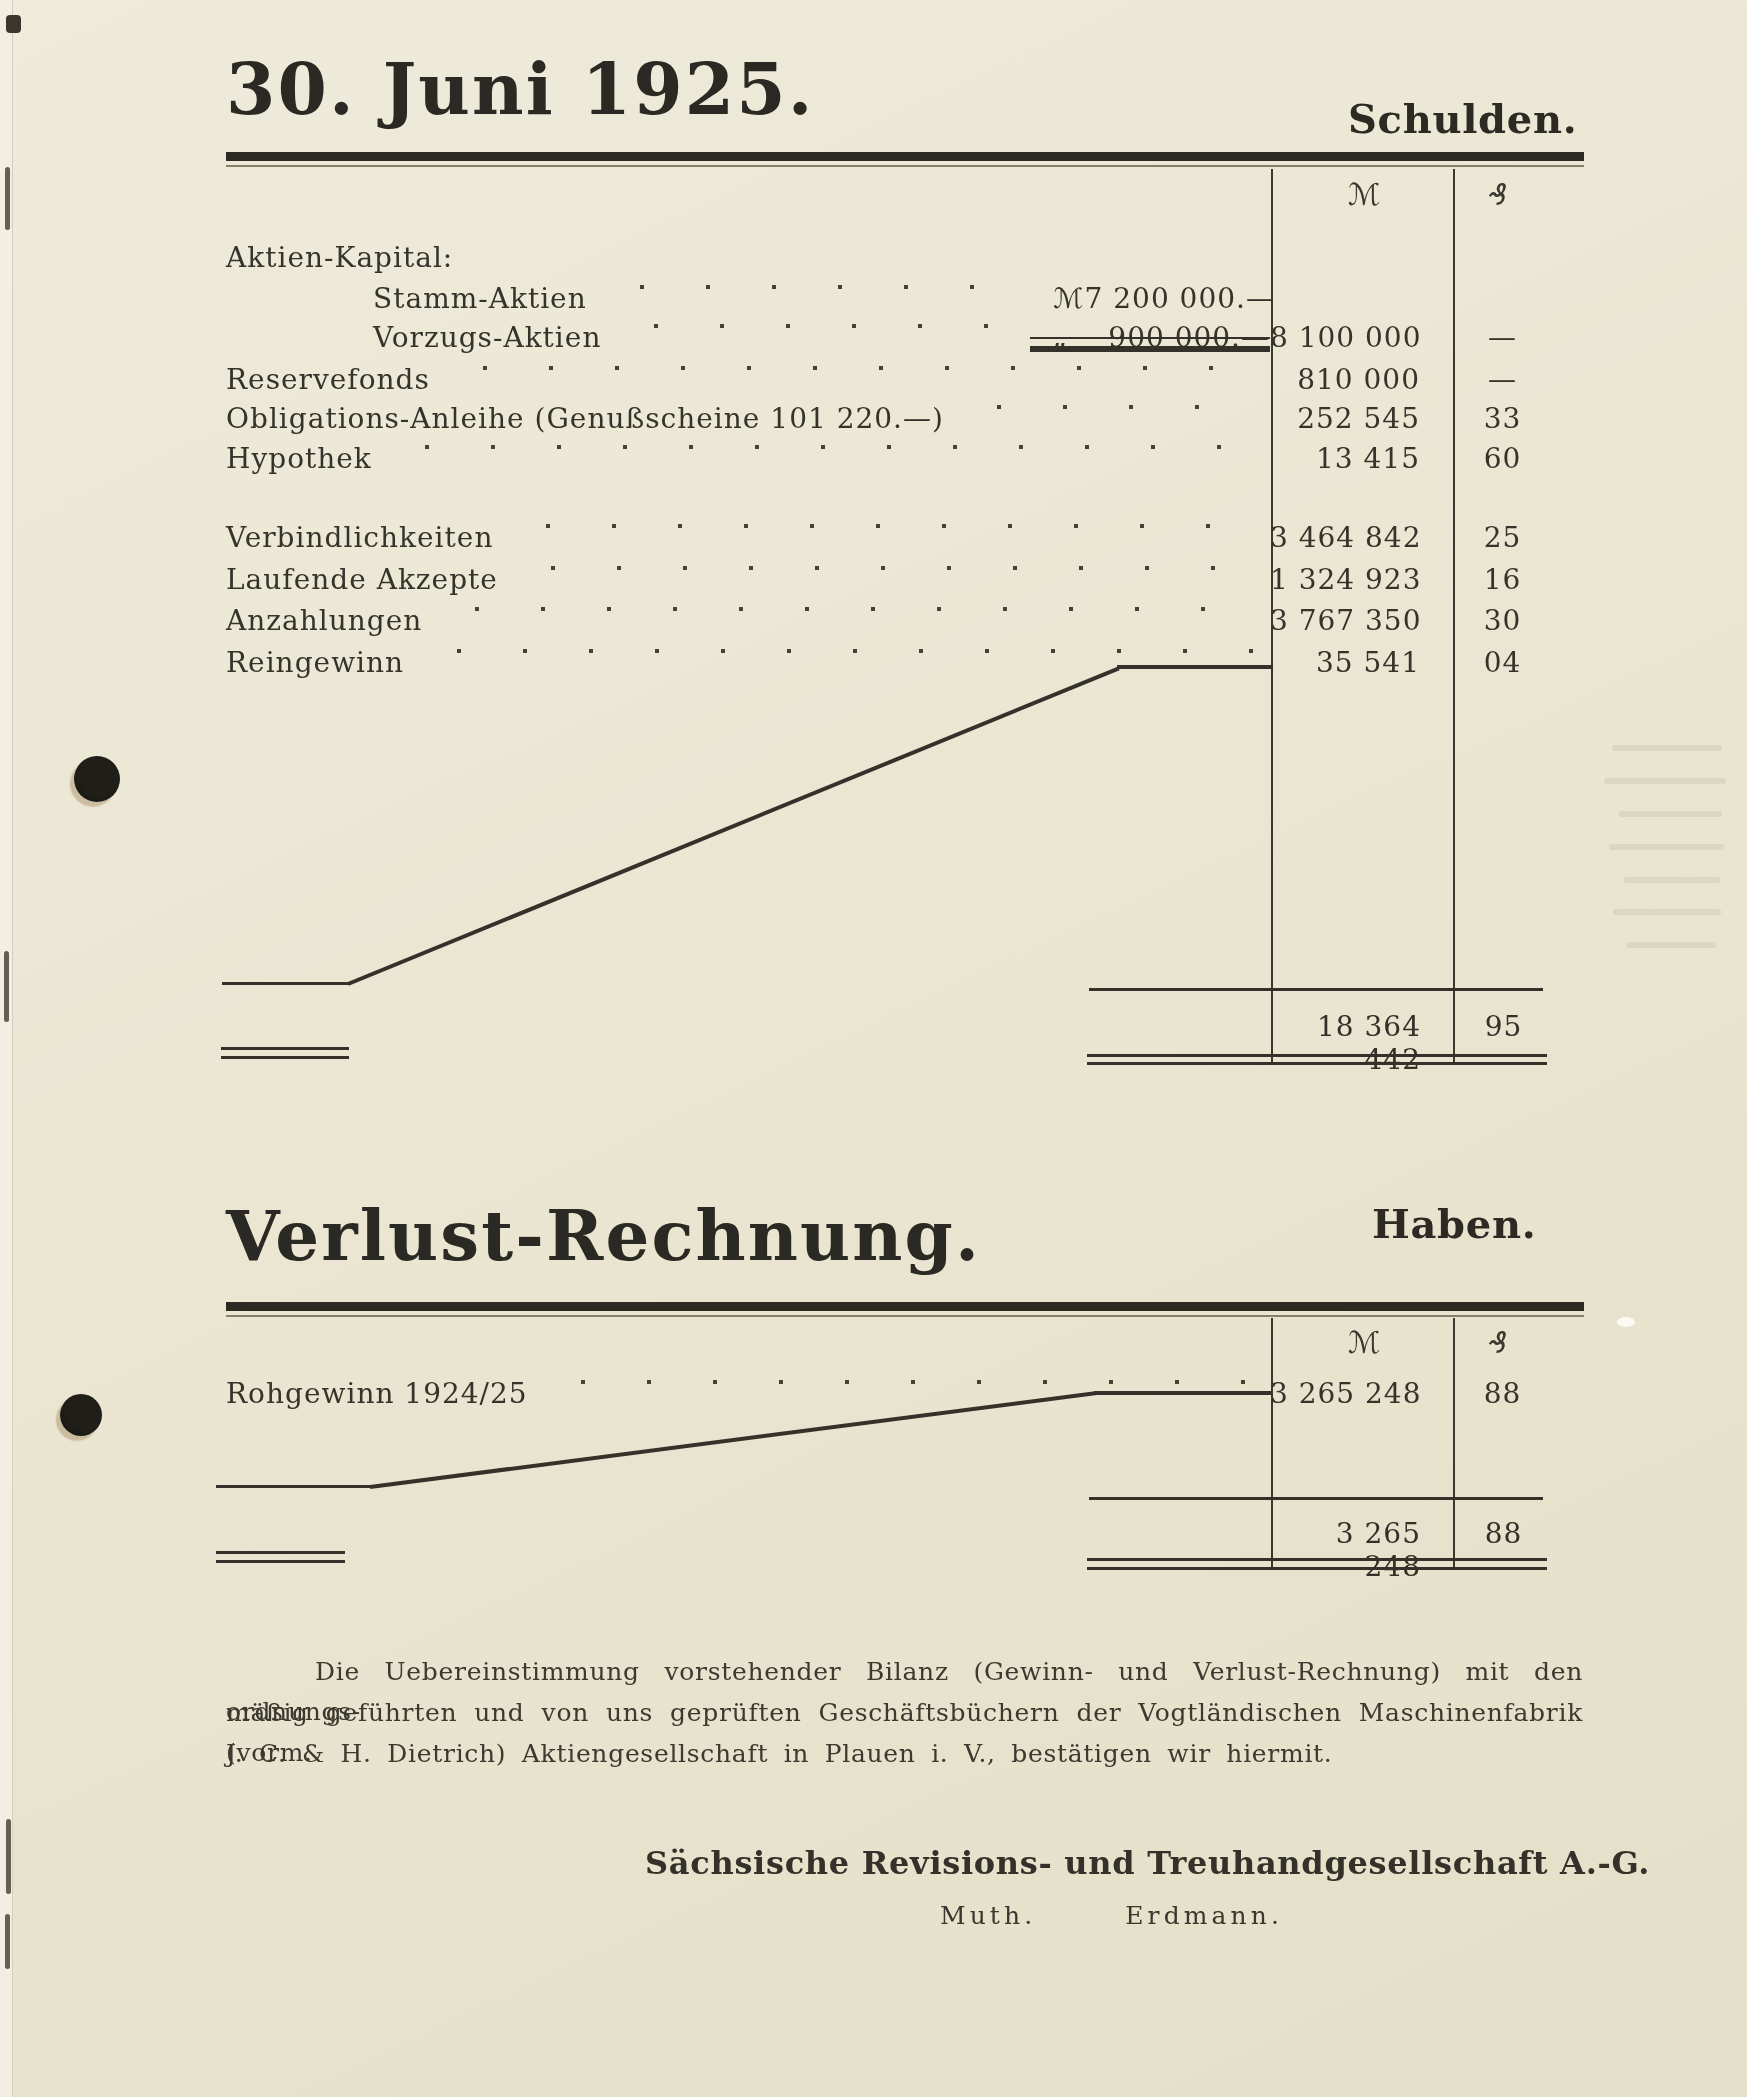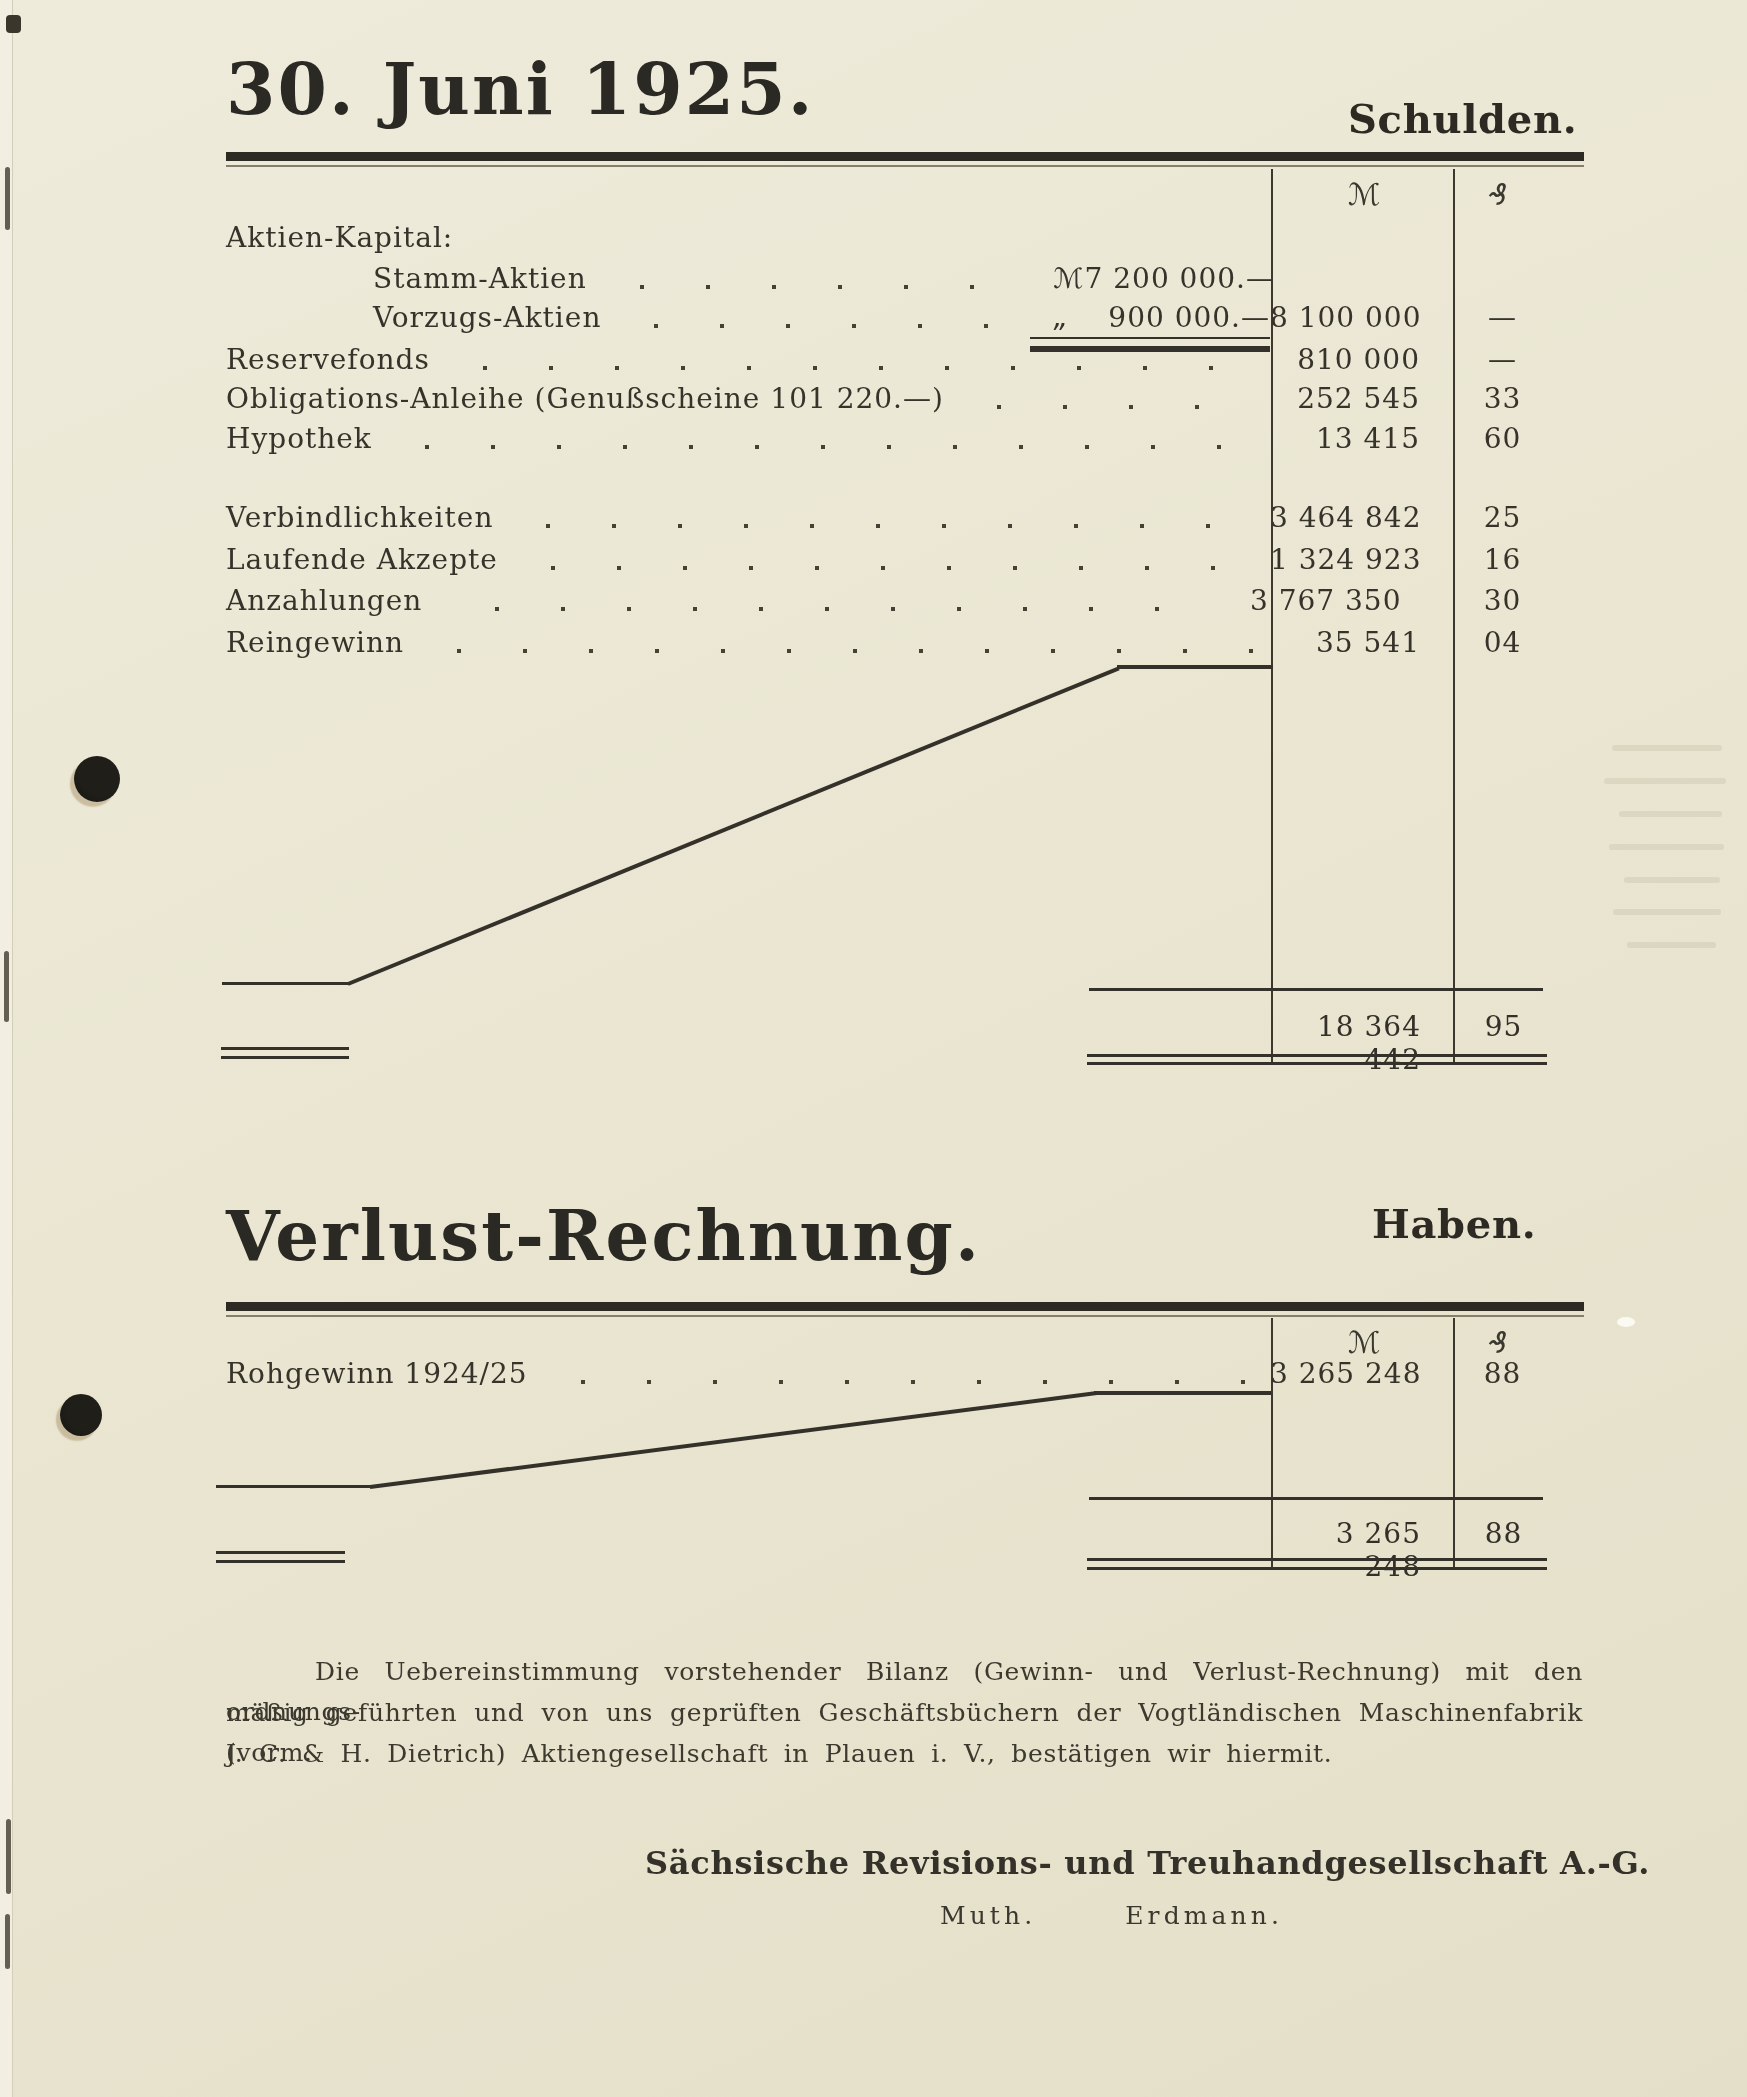--- a/index.html
+++ b/index.html
@@ -15,21 +15,21 @@
   
   .rule-thick{background:#2d2a23;height:9px;}
   .rule-thin{background:#847e6b;height:2.1px;}
   .vline{width:2.1px;background:#3b382f;}
   .hline{background:#34312a;}
   
   .colhead{font-style:italic;font-size:30px;font-family:"DejaVu Sans","DejaVu Serif",serif;
            color:#3b382f;text-align:center;width:96px;}
   .trow{position:absolute;left:226px;width:1344px;height:40px;display:flex;align-items:baseline;
         font-size:28px;letter-spacing:1px;color:#36332b;box-sizing:border-box;}
-  .trow .lbl{white-space:nowrap;}
+  .trow .lbl{white-space:nowrap;margin-top:20px;}
   .trow.indent .lbl{padding-left:147px;}
   .leader{flex:1 1 auto;align-self:stretch;margin:0 17px 0 22px;
           background-image:radial-gradient(circle 2.2px at 50% 50%, #454135 97%, rgba(0,0,0,0));
           background-size:66px 9.6px;background-repeat:repeat-x;
           background-position:0 calc(100% - 10.3px);}
   .no-leader .leader{background:none;}
   .pre{width:226px;display:flex;justify-content:space-between;padding-left:9.6px;
        white-space:nowrap;box-sizing:border-box;}
   .pre .cur{font-style:italic;font-family:"DejaVu Sans","DejaVu Serif",serif;}
   .amt{width:182px;text-align:right;padding-right:32px;white-space:nowrap;box-sizing:border-box;}
@@ -142,21 +142,21 @@
     <span class="leader"></span>
     <span class="amt">3 464 842</span>
     <span class="pfc">25</span>
   </div>
   <div class="trow" style="top:543px;">
     <span class="lbl">Laufende Akzepte</span>
     <span class="leader"></span>
     <span class="amt">1 324 923</span>
     <span class="pfc">16</span>
   </div>
-  <div class="trow" style="top:584px;gap:20px;">
+  <div class="trow" style="top:584px;">
     <span class="lbl">Anzahlungen</span>
     <span class="leader"></span>
     <span class="amt">3 767 350</span>
     <span class="pfc">30</span>
   </div>
   <div class="trow" style="top:626px;">
     <span class="lbl">Reingewinn</span>
     <span class="leader"></span>
     <span class="amt">35 541</span>
     <span class="pfc">04</span>

